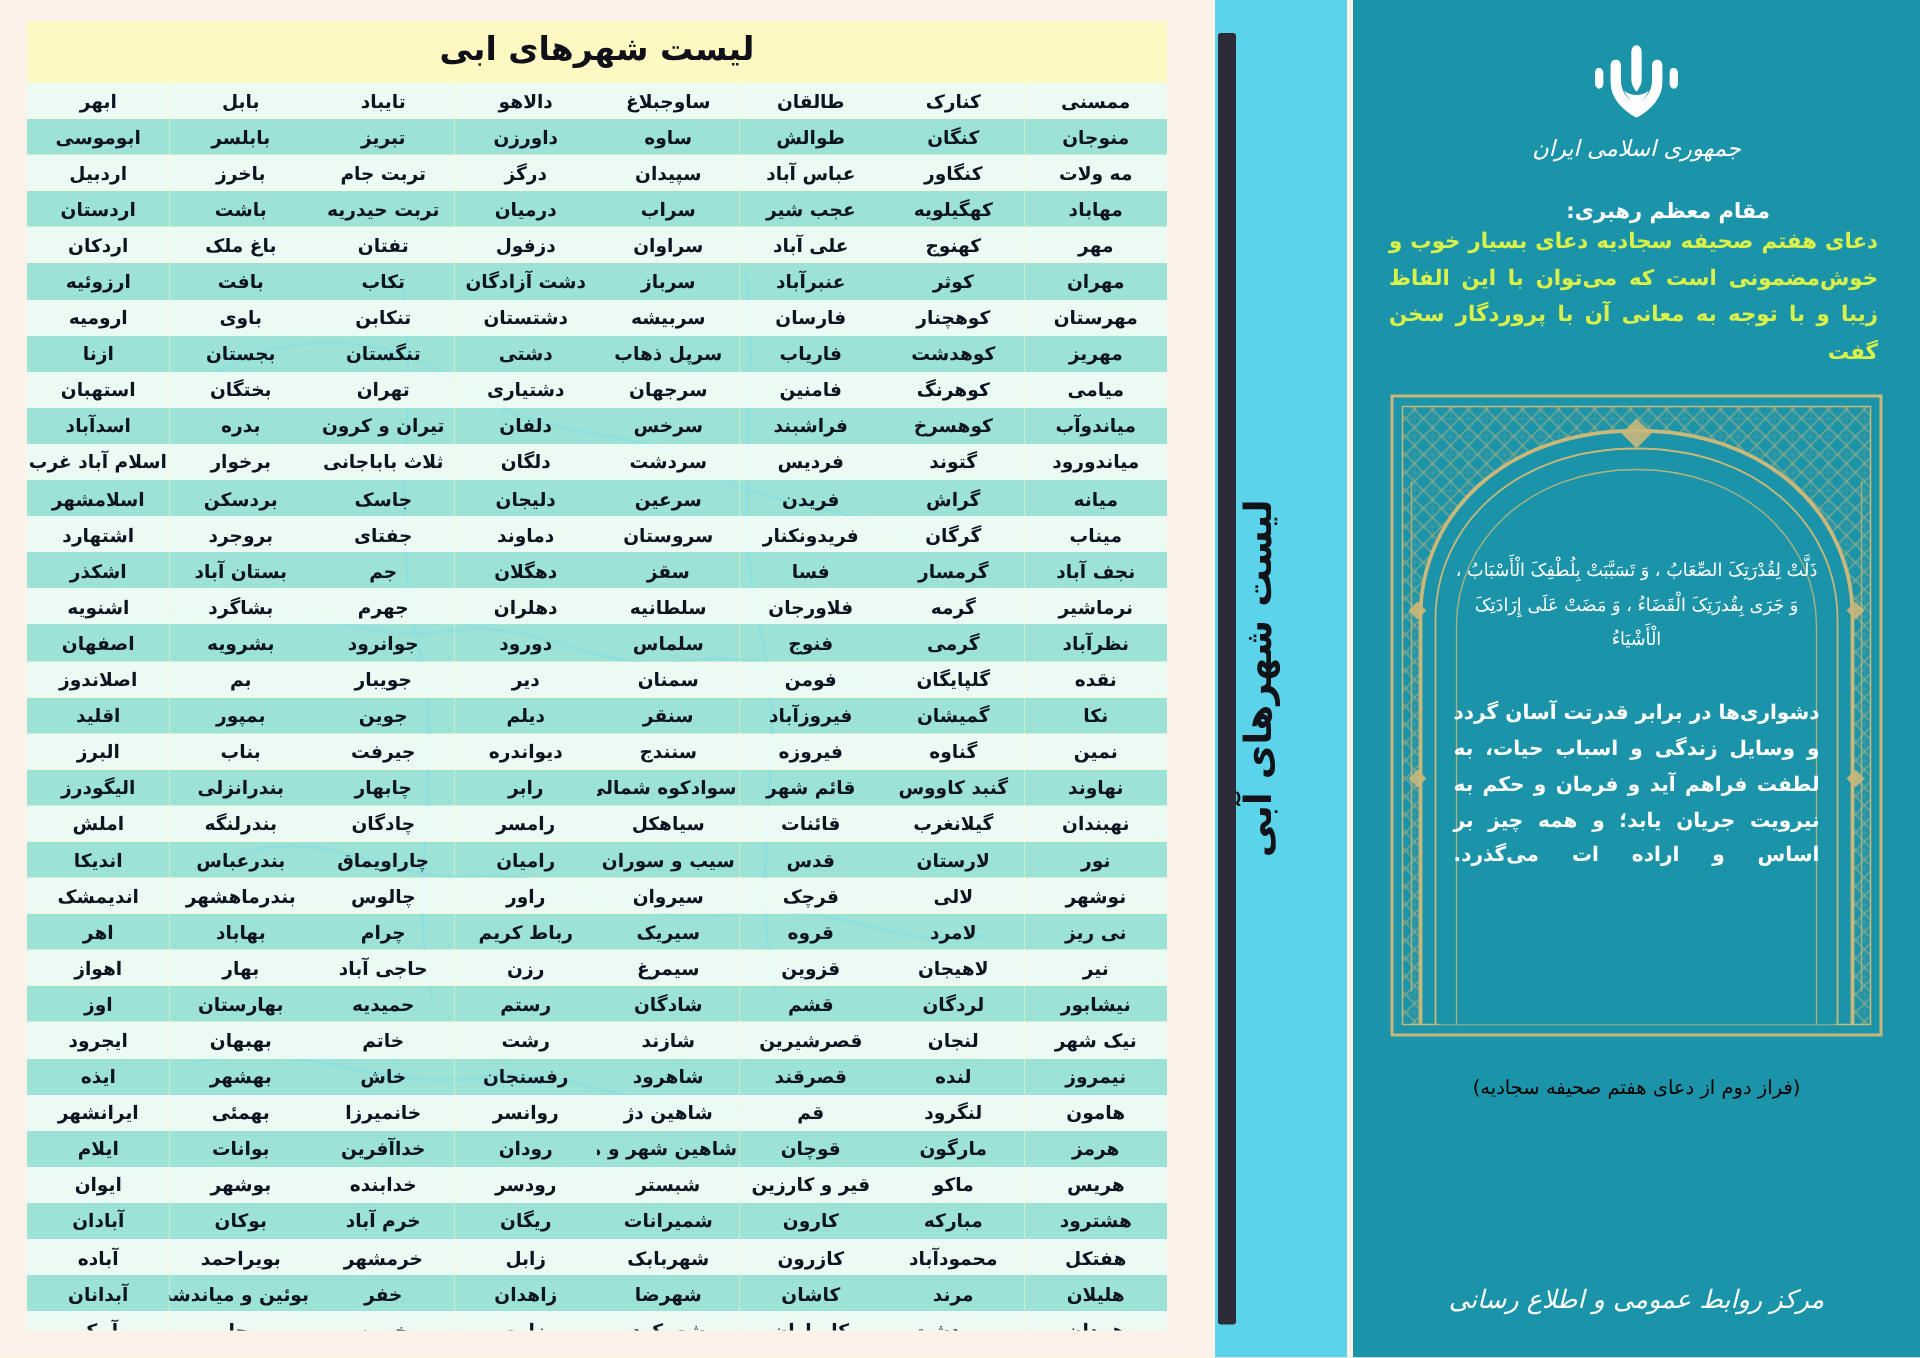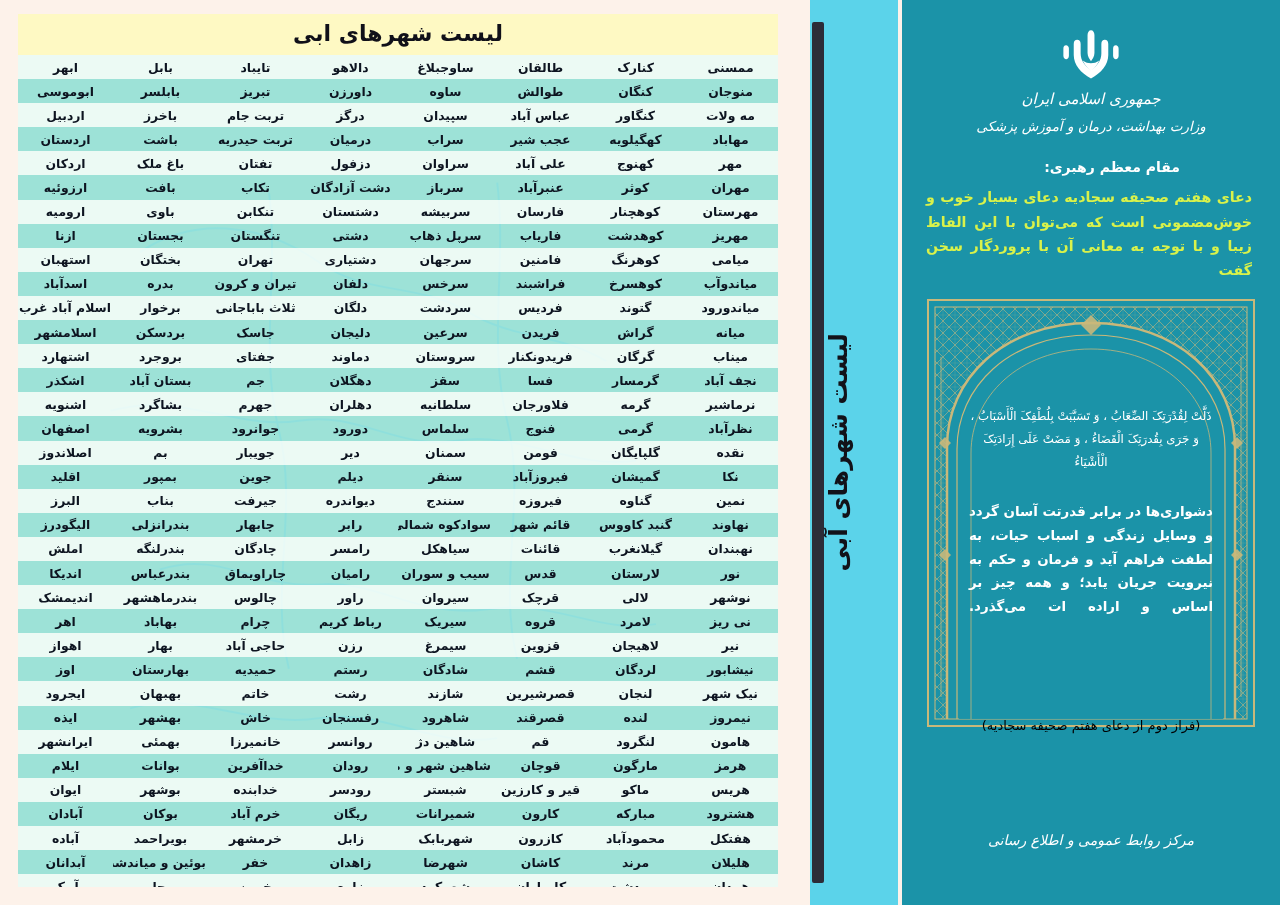--- a/index.html
+++ b/index.html
@@ -57,21 +57,21 @@
     color:#ffffff;
     font-size:14px;
     font-weight:bold;
     width:100%;
     text-align:right;
     padding-right:100px;
     box-sizing:border-box;
     letter-spacing:.3px;
   }
   .intro{
-    margin-top:10px;
+    margin-top:0;
     color:#d9f24a;
     font-size:14.2px;
     font-weight:bold;
     line-height:1.72;
     width:100%;
     text-align:justify;
     text-align-last:justify;
     padding:0 28px 0 24px;
     box-sizing:border-box;
     letter-spacing:.2px;
@@ -117,24 +117,24 @@
   .source{
     position:absolute;
     top:718px;left:0;right:0;
     text-align:center;
     color:#000000;
     font-size:13px;
     direction:rtl;
   }
   .prcenter{
     position:absolute;
-    top:832px;left:0;right:0;
+    top:856px;left:0;right:0;
     text-align:center;
     color:#ffffff;
-    font-size:14px;
+    font-size:17px;
     font-family:"DejaVu Serif","Liberation Serif",serif;
     font-style:italic;
     direction:rtl;
   }
 
   
   .spine{
     flex:0 0 106px;
     width:106px;height:905px;
     order:2;
@@ -233,21 +233,20 @@
             <path d="M30 20 c-3 0 -5 2 -5 6 v16 c0 14 10 26 25 34 c15 -8 25 -20 25 -34 V26 c0 -4 -2 -6 -5 -6 c-3 0 -5 2 -5 6 v14 c0 10 -6 18 -15 24 c-9 -6 -15 -14 -15 -24 V26 c0 -4 -2 -6 -5 -6 z"></path>
             <path d="M14 28 c-3 0 -4 2 -4 5 v10 c0 3 2 5 4 5 c2 0 4 -2 4 -5 V33 c0 -3 -2 -5 -4 -5 z"></path>
             <path d="M86 28 c-3 0 -4 2 -4 5 v10 c0 3 2 5 4 5 c2 0 4 -2 4 -5 V33 c0 -3 -2 -5 -4 -5 z"></path>
             <path d="M38 50 c4 8 8 12 12 15 c4 -3 8 -7 12 -15 c-4 3 -8 4 -12 4 c-4 0 -8 -1 -12 -4 z"></path>
           </g>
         </svg>
       </div>
 
       <div class="ministry">
         <div class="l1">جمهوری اسلامی ایران</div>
-        <div class="l2">وزارت بهداشت، درمان و آموزش پزشکی</div>
       </div>
 
       <div class="leader">مقام معظم رهبری:</div>
 
       <div class="intro">دعای هفتم صحیفه سجادیه دعای بسیار خوب و خوش‌مضمونی است که می‌توان با این الفاظ زیبا و با توجه به معانی آن با پروردگار سخن گفت</div>
 
       <div class="frame">
         <div class="arch">
           <svg viewBox="0 0 332 432" xmlns="http://www.w3.org/2000/svg">
             <defs>

